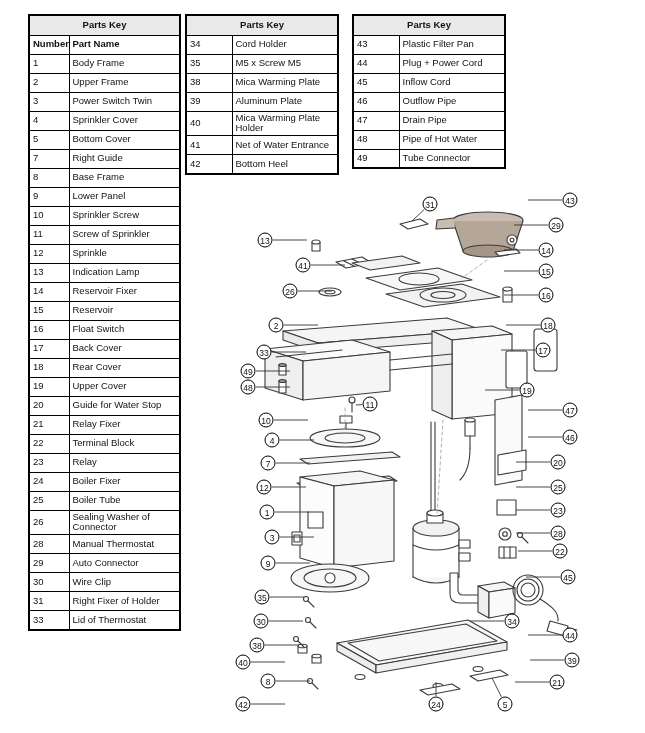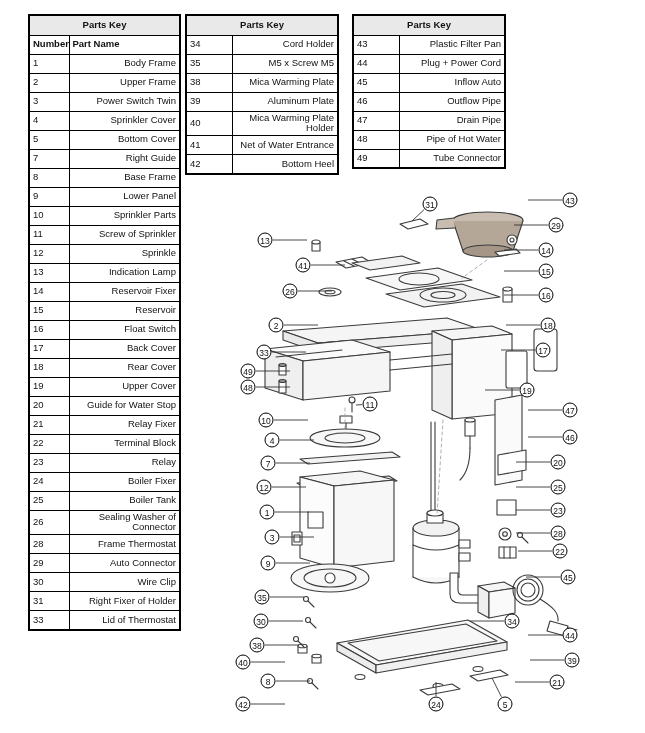--- a/index.html
+++ b/index.html
@@ -7,21 +7,21 @@
   .page { position:relative; width:600px; height:733px; background:#fff; overflow:hidden; }
 
   table.parts { position:absolute; border-collapse:collapse; table-layout:fixed;
                 background:#fff; border:2px solid #000; z-index:2; }
   table.parts th, table.parts td { border:1px solid #000; font-size:9.5px;
                 line-height:1.15; padding:1px 3px; color:#111; }
   th.title { font-size:12.5px; font-weight:bold; text-align:center; height:20px;
              background:#e9e9e9; border-bottom:2px solid #000; }
   th.colhead { font-weight:bold; font-size:10.5px; text-align:left; height:19px;margin-top:24px; }
   td.num  { text-align:left; height:19px; }
-  td.name { text-align:right; }
+  td.name { text-align:left; }
 
   .t1 { left:28px;  top:14px; width:151px; }
   .t2 { left:185px; top:14px; width:152px; }
   .t3 { left:352px; top:14px; width:153px; }
   .c-num1 { width:40px; }  .c-name1 { width:111px; }
   .c-num2 { width:46px; }  .c-name2 { width:106px; }
 
   svg.art { position:absolute; left:0; top:0; width:645px; height:733px; z-index:1; }
   #callout-layer { position:absolute; left:0; top:0; width:645px; height:733px; z-index:3; pointer-events:none; }
   .callout { position:absolute; width:15px; height:15px; transform:translate(-50%,-50%);
@@ -75,21 +75,21 @@
         <tr>
           <td class="num">8</td>
           <td class="name">Base Frame</td>
         </tr>
         <tr>
           <td class="num">9</td>
           <td class="name">Lower Panel</td>
         </tr>
         <tr>
           <td class="num">10</td>
-          <td class="name">Sprinkler Parts</td>
+          <td class="name">Sprinkler Screw</td>
         </tr>
         <tr>
           <td class="num">11</td>
           <td class="name">Screw of Sprinkler</td>
         </tr>
         <tr>
           <td class="num">12</td>
           <td class="name">Sprinkle</td>
         </tr>
         <tr>
@@ -135,29 +135,29 @@
         <tr>
           <td class="num">23</td>
           <td class="name">Relay</td>
         </tr>
         <tr>
           <td class="num">24</td>
           <td class="name">Boiler Fixer</td>
         </tr>
         <tr>
           <td class="num">25</td>
-          <td class="name">Boiler Tank</td>
+          <td class="name">Boiler Tube</td>
         </tr>
         <tr>
           <td class="num">26</td>
           <td class="name">Sealing Washer of Connector</td>
         </tr>
         <tr>
           <td class="num">28</td>
-          <td class="name">Frame Thermostat</td>
+          <td class="name">Manual Thermostat</td>
         </tr>
         <tr>
           <td class="num">29</td>
           <td class="name">Auto Connector</td>
         </tr>
         <tr>
           <td class="num">30</td>
           <td class="name">Wire Clip</td>
         </tr>
         <tr>
@@ -227,21 +227,21 @@
         <tr>
           <td class="num">43</td>
           <td class="name">Plastic Filter Pan</td>
         </tr>
         <tr>
           <td class="num">44</td>
           <td class="name">Plug + Power Cord</td>
         </tr>
         <tr>
           <td class="num">45</td>
-          <td class="name">Inflow Auto</td>
+          <td class="name">Inflow Cord</td>
         </tr>
         <tr>
           <td class="num">46</td>
           <td class="name">Outflow Pipe</td>
         </tr>
         <tr>
           <td class="num">47</td>
           <td class="name">Drain Pipe</td>
         </tr>
         <tr>

